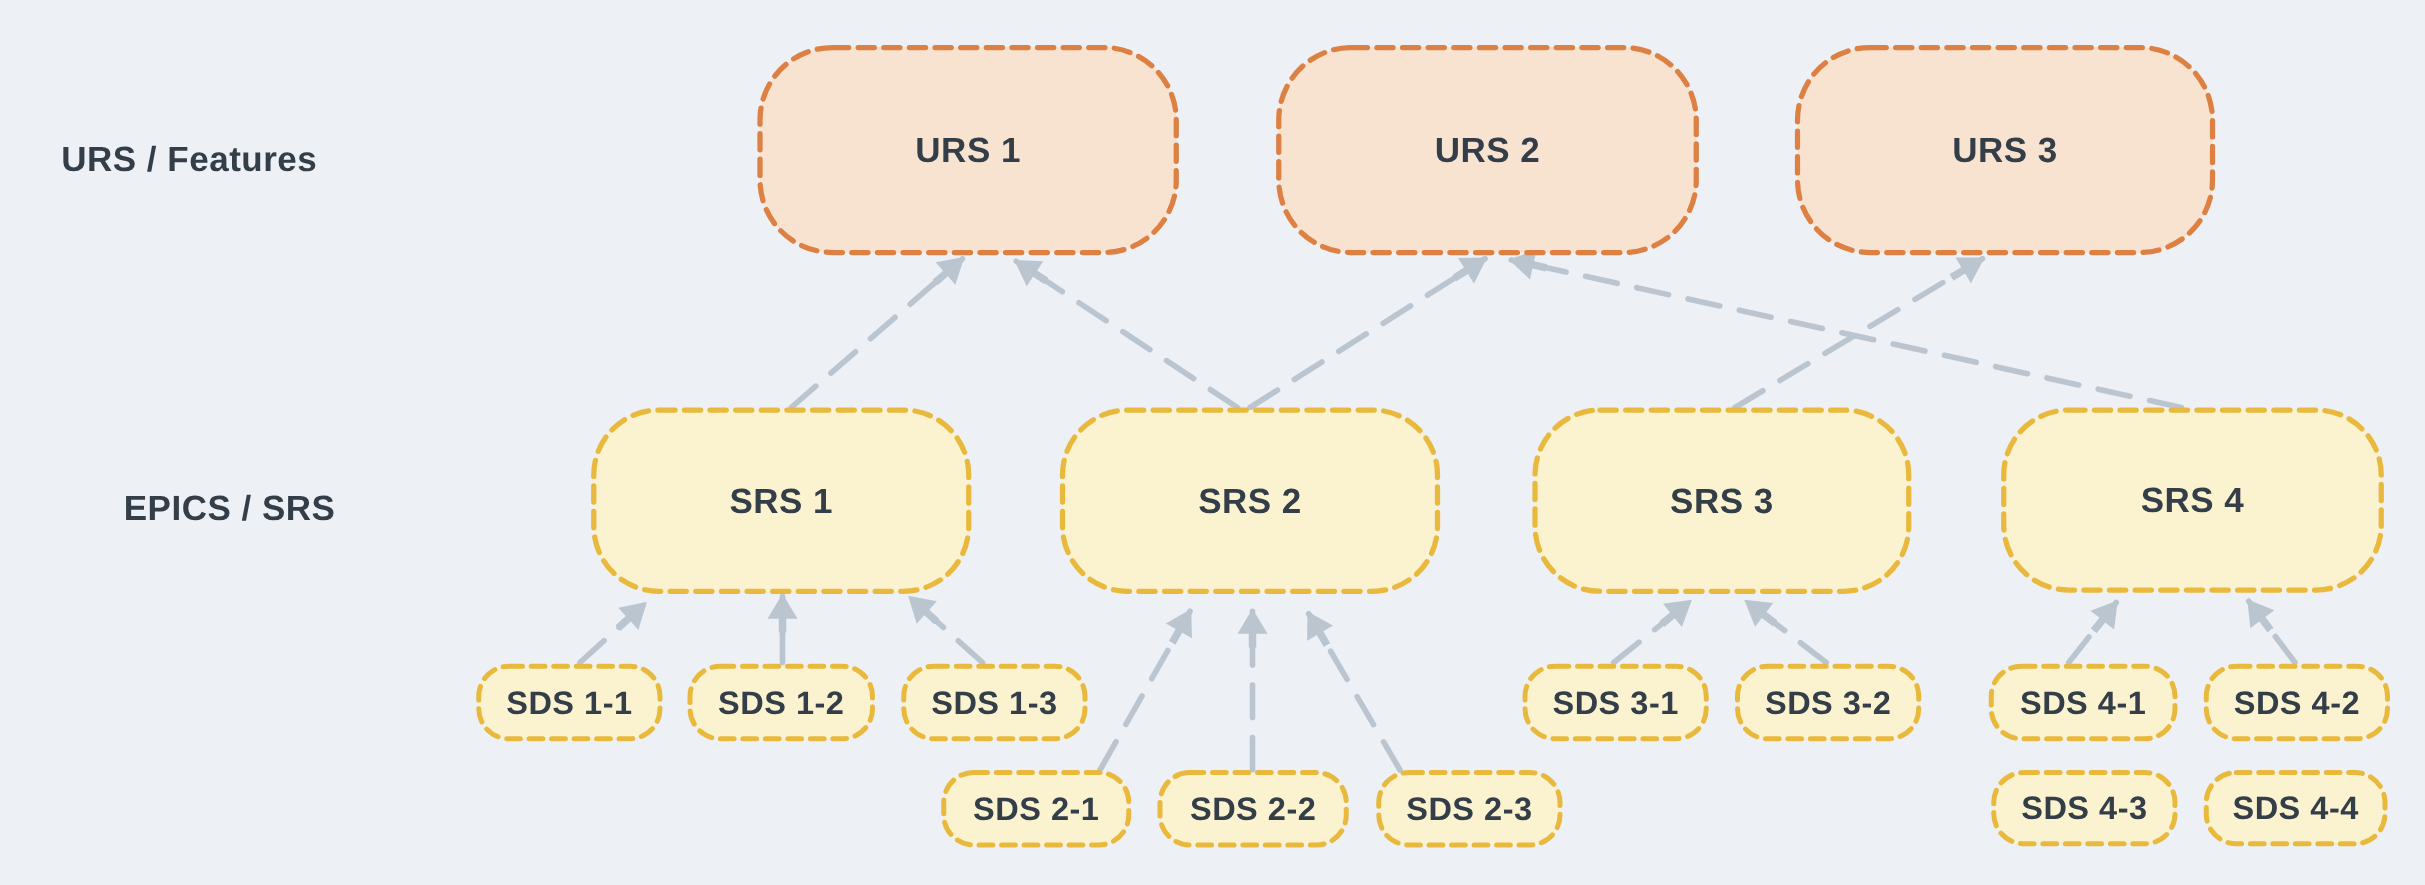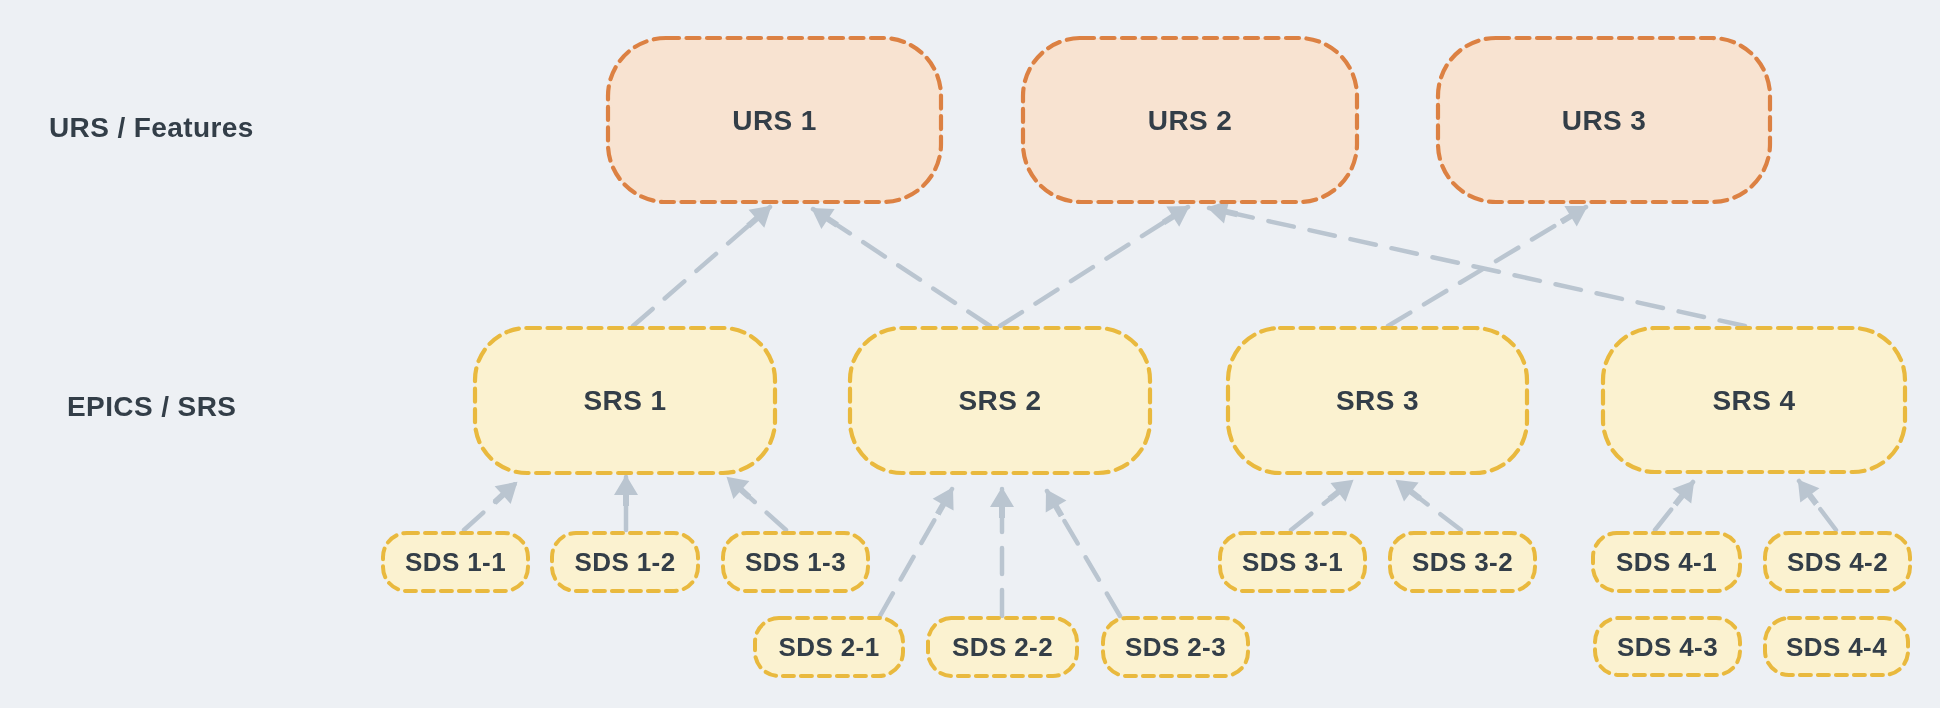--- a/index.html
+++ b/index.html
@@ -28,21 +28,21 @@
     letter-spacing:.4px;
     text-anchor:middle;
   }
   .edge{fill:none;stroke-linecap:round;}
 </style>
 </head>
 <body>
 
 <div class="canvas" style="background: rgb(237, 240, 244);">
   <div class="row-label" id="label-urs" style="color: rgb(51, 62, 72);">URS / Features</div>
-  <div class="row-label" id="label-srs" style="color: rgb(51, 62, 72);">EPICS / SRS</div>
+  <div class="row-label" id="label-srs" style="color: rgb(51, 62, 72); margin-left: 32px;">EPICS / SRS</div>
 
   <svg id="diagram-svg" width="1940" height="708">
     <defs>
       <marker id="arrowhead" markerUnits="userSpaceOnUse" markerWidth="34" markerHeight="30" refX="29" refY="15" orient="auto">
         <path id="arrow-path" d="M0,12 L11,12 L11,3 L31,15 L11,27 L11,18 L0,18 Z" fill="#bac5d0"></path>
       </marker>
     </defs>
     <g id="edges-layer">
         <line x1="633" y1="326" x2="770" y2="207" class="edge" stroke="#bac5d0" stroke-width="4.5" stroke-dasharray="26 16" marker-end="url(#arrowhead)"></line>
         <line x1="990" y1="326" x2="813" y2="209" class="edge" stroke="#bac5d0" stroke-width="4.5" stroke-dasharray="26 16" marker-end="url(#arrowhead)"></line>

